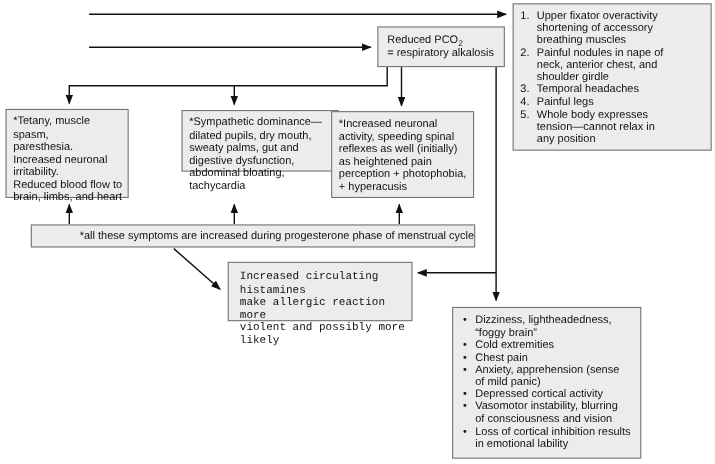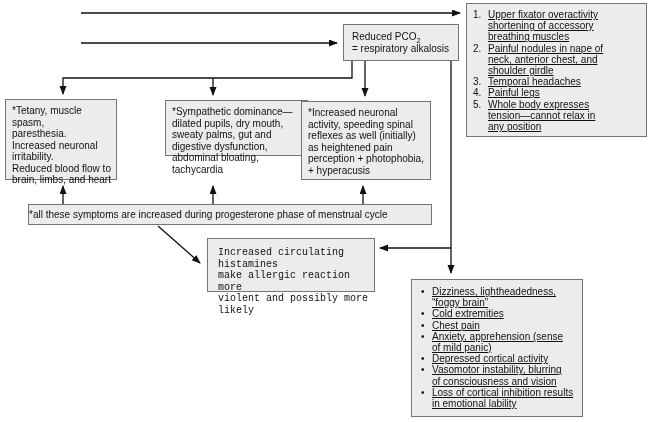--- a/index.html
+++ b/index.html
@@ -15,27 +15,27 @@
   }
   .pre { white-space:pre-line; }
   .pad { padding:5px 5px 0 6px; }
   .breathing { left:5px; top:7px; width:76px; height:58px; padding-top:7px; }
   .pco2 { left:343px; top:24px; width:116px; height:37px; padding:6px 0 0 8px; }
   .pco2 sub { font-size:7.5px; line-height:0; }
   .fixator { left:466px; top:3px; width:181px; height:134px; padding:5px 3px 0 6px; }
   .tetany { left:5px; top:99px; width:112px; height:81px; }
   .sympathetic { left:144px; top:100px; width:143px; height:56px;margin-left:21px; }
   .neuronal { left:301px; top:101px; width:130px; height:79px; }
-  .menstrual { left:28px; top:204px; width:404px; height:21px; text-align:left; line-height:19px; }
+  .menstrual { left:28px; top:204px; width:404px; height:21px; text-align:right; line-height:19px; }
   .histamines { left:207px; top:238px; width:168px; height:54px; padding:8px 2px 0 10px;font-family:Liberation Mono, monospace; }
   .cortical { left:411px; top:279px; width:172px; height:138px; padding:6px 2px 0 9px; }
   .li { display:flex; line-height:11.2px; }
   .li .num { flex:none; width:15px; }
   .li .bull { flex:none; width:11px; }
-  .li .txt { white-space:pre-line;text-decoration:underline; }
+  .li .txt { white-space:pre-line; }
 </style>
 </head>
 <body>
 
 <div class="canvas">
 
   <svg class="arrows" viewBox="0 0 650 422" xmlns="http://www.w3.org/2000/svg">
     <defs>
       <marker id="ah" markerUnits="userSpaceOnUse" markerWidth="10" markerHeight="8" refX="8" refY="3.5" orient="auto">
         <path d="M0,0 L9,3.5 L0,7 Z" fill="#111111"></path>

